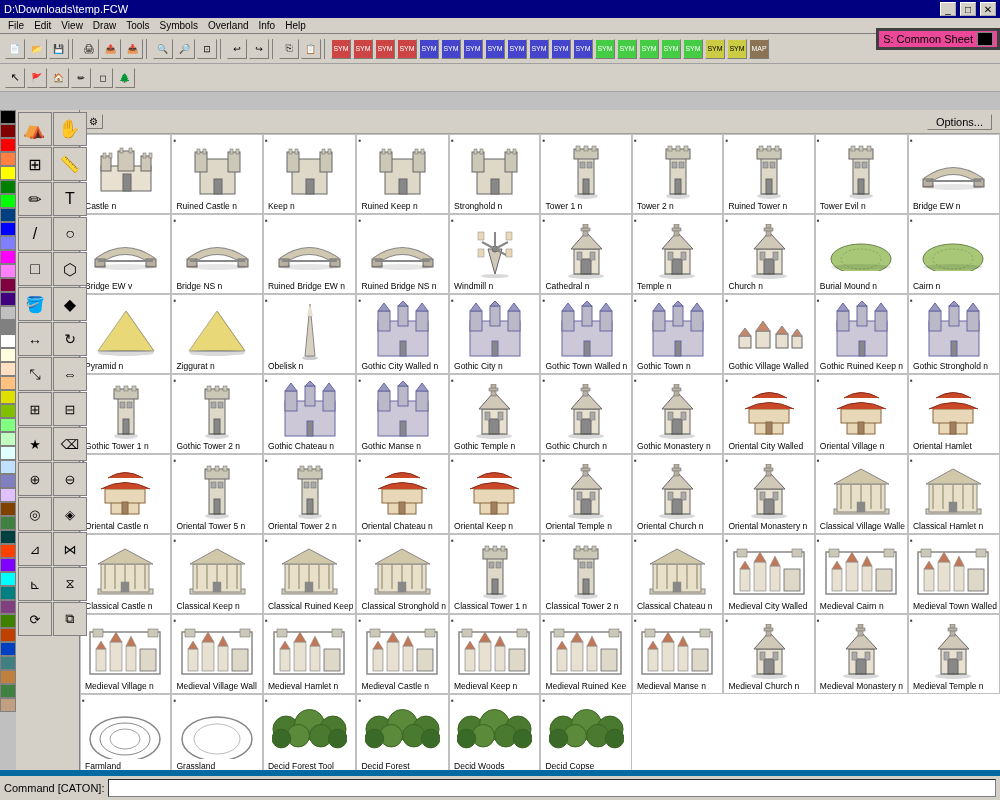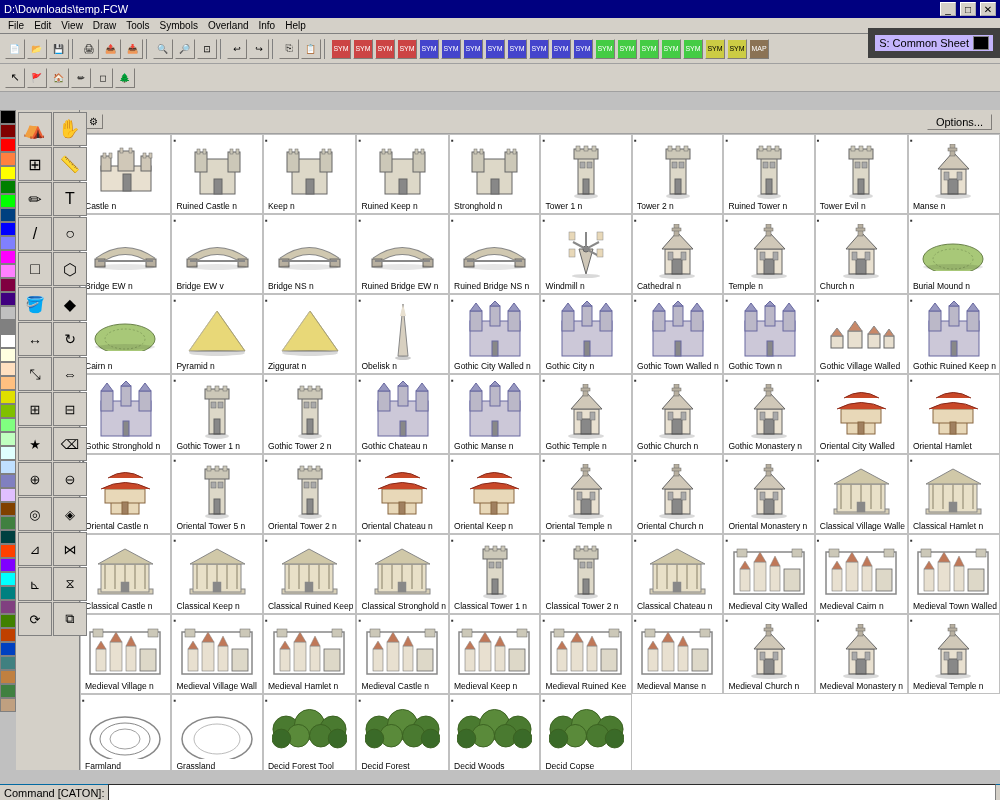--- a/index.html
+++ b/index.html
@@ -51,21 +51,21 @@
     <span class="menu-item">Edit</span>
     <span class="menu-item">View</span>
     <span class="menu-item">Draw</span>
     <span class="menu-item">Tools</span>
     <span class="menu-item">Symbols</span>
     <span class="menu-item">Overland</span>
     <span class="menu-item">Info</span>
     <span class="menu-item">Help</span>
   </div>
 
-  <div id="sheet-selector" style="position:absolute;top:28px;right:0;background:#c4b5fd;border:7px solid #404040;display:flex;align-items:center;padding:1px 4px;font-size:11px;z-index:10;">
+  <div id="sheet-selector" style="position:absolute;top:28px;right:0;background:#ec4899;border:3px solid #404040;display:flex;align-items:center;padding:1px 4px;font-size:11px;z-index:10;">
     <span style="margin-right:4px;">S: Common Sheet</span>
     <span style="width:16px;height:14px;background:#000;border:1px solid #808080;display:inline-block;"></span>
   </div>
 
   <div style="background:#d4d0c8;border-bottom:1px solid #a0a0a0;padding:2px 4px;display:flex;align-items:center;flex-wrap:wrap;min-height:30px;">
 
     <button class="small-toolbar-icon" title="New">📄</button>
     <button class="small-toolbar-icon" title="Open">📂</button>
     <button class="small-toolbar-icon" title="Save">💾</button>
     <div style="width:4px;height:20px;border-left:1px solid #808080;margin:0 2px;"></div>
@@ -366,36 +366,20 @@
     <rect x="14" y="18" width="5" height="6" fill="#aaa" stroke="#666" stroke-width="0.5"></rect>
     <rect x="21" y="18" width="5" height="6" fill="#aaa" stroke="#666" stroke-width="0.5"></rect>
     <ellipse cx="20" cy="52" rx="12" ry="3" fill="rgba(0,0,0,0.15)"></ellipse>
   </svg>
           </div>
           <div class="symbol-cell-label">Tower Evil n</div>
         </div>
         <div class="symbol-cell">
           <span class="symbol-cell-corner">▪</span>
           <div class="symbol-cell-img">
-            <svg viewBox="0 0 55 55" width="55" height="55" xmlns="http://www.w3.org/2000/svg">
-    <rect x="15" y="25" width="25" height="25" fill="#e8e0d0" stroke="#666" stroke-width="1"></rect>
-    <polygon points="12,25 27,8 43,25" fill="#d0c8b8" stroke="#666" stroke-width="1"></polygon>
-    <rect x="24" y="0" width="5" height="12" fill="#b8b0a0" stroke="#666" stroke-width="0.5"></rect>
-    <rect x="22" y="4" width="9" height="3" fill="#b8b0a0" stroke="#666" stroke-width="0.5"></rect>
-    <rect x="22" y="35" width="10" height="15" fill="#888" stroke="#666" stroke-width="1"></rect>
-    <rect x="18" y="28" width="5" height="8" fill="#aaa" stroke="#666" stroke-width="0.5"></rect>
-    <rect x="31" y="28" width="5" height="8" fill="#aaa" stroke="#666" stroke-width="0.5"></rect>
-    <ellipse cx="27" cy="52" rx="18" ry="3" fill="rgba(0,0,0,0.15)"></ellipse>
-  </svg>
-          </div>
-          <div class="symbol-cell-label">Manse n</div>
-        </div>
-        <div class="symbol-cell">
-          <span class="symbol-cell-corner">▪</span>
-          <div class="symbol-cell-img">
             <svg viewBox="0 0 65 40" width="65" height="40" xmlns="http://www.w3.org/2000/svg">
     <path d="M5 30 Q32 10 60 30" fill="none" stroke="#888" stroke-width="8"></path>
     <path d="M5 30 Q32 10 60 30" fill="none" stroke="#d0c8b0" stroke-width="6"></path>
     <rect x="2" y="28" width="10" height="8" fill="#b8b0a0" stroke="#666" stroke-width="1"></rect>
     <rect x="53" y="28" width="10" height="8" fill="#b8b0a0" stroke="#666" stroke-width="1"></rect>
     <line x1="5" y1="30" x2="60" y2="30" stroke="#888" stroke-width="2"></line>
     <ellipse cx="32" cy="36" rx="30" ry="3" fill="rgba(0,0,0,0.1)"></ellipse>
   </svg>
           </div>
           <div class="symbol-cell-label">Bridge EW n</div>
@@ -823,20 +807,33 @@
           <span class="symbol-cell-corner">▪</span>
           <div class="symbol-cell-img">
             <svg viewBox="0 0 65 55" width="65" height="55" xmlns="http://www.w3.org/2000/svg">
     <rect x="18" y="35" width="28" height="15" fill="#e8d8b8" stroke="#886640" stroke-width="1"></rect>
     <rect x="12" y="25" width="40" height="14" fill="#e8d8b8" stroke="#886640" stroke-width="1"></rect>
     <path d="M8 25 Q32 12 57 25" fill="#c84828" stroke="#882818" stroke-width="1"></path>
     <path d="M15 14 Q32 3 50 14" fill="#c84828" stroke="#882818" stroke-width="1"></path>
     <rect x="29" y="38" width="6" height="12" fill="#a08060" stroke="#886640" stroke-width="1"></rect>
   </svg>
           </div>
+          <div class="symbol-cell-label">Oriental Village n</div>
+        </div>
+        <div class="symbol-cell">
+          <span class="symbol-cell-corner">▪</span>
+          <div class="symbol-cell-img">
+            <svg viewBox="0 0 65 55" width="65" height="55" xmlns="http://www.w3.org/2000/svg">
+    <rect x="18" y="35" width="28" height="15" fill="#e8d8b8" stroke="#886640" stroke-width="1"></rect>
+    <rect x="12" y="25" width="40" height="14" fill="#e8d8b8" stroke="#886640" stroke-width="1"></rect>
+    <path d="M8 25 Q32 12 57 25" fill="#c84828" stroke="#882818" stroke-width="1"></path>
+    <path d="M15 14 Q32 3 50 14" fill="#c84828" stroke="#882818" stroke-width="1"></path>
+    <rect x="29" y="38" width="6" height="12" fill="#a08060" stroke="#886640" stroke-width="1"></rect>
+  </svg>
+          </div>
           <div class="symbol-cell-label">Oriental Hamlet</div>
         </div>
         <div class="symbol-cell">
           <span class="symbol-cell-corner">▪</span>
           <div class="symbol-cell-img">
             <svg viewBox="0 0 65 55" width="65" height="55" xmlns="http://www.w3.org/2000/svg">
     <rect x="18" y="35" width="28" height="15" fill="#e8d8b8" stroke="#886640" stroke-width="1"></rect>
     <rect x="12" y="25" width="40" height="14" fill="#e8d8b8" stroke="#886640" stroke-width="1"></rect>
     <path d="M8 25 Q32 12 57 25" fill="#c84828" stroke="#882818" stroke-width="1"></path>
     <path d="M15 14 Q32 3 50 14" fill="#c84828" stroke="#882818" stroke-width="1"></path>
@@ -1411,18 +1408,18 @@
     <circle cx="52" cy="32" r="12" fill="#4a7a30" stroke="#3a6020" stroke-width="1"></circle>
     <circle cx="10" cy="35" r="10" fill="#3a6a28" stroke="#3a6020" stroke-width="1"></circle>
     <circle cx="70" cy="35" r="10" fill="#3a6a28" stroke="#3a6020" stroke-width="1"></circle>
   </svg>
           </div>
           <div class="symbol-cell-label">Decid Copse</div>
         </div>
       </div>
   </div>
 
-  <div style="position:absolute;bottom:0;left:0;right:0;height:16px;background:#d4d0c8;border-top:1px solid #0369a1;display:flex;align-items:center;padding:2px 4px;">
+  <div style="position:absolute;bottom:0;left:0;right:0;height:30px;background:#d4d0c8;border-top:6px solid #0369a1;display:flex;align-items:center;padding:2px 4px;">
     <span style="font-size:11px;margin-right:4px;">Command [CATON]:</span>
     <input type="text" style="flex: 1 1 0%; font-size: 11px; border: 1px inset rgb(128, 128, 128); background: white; padding: 2px;" value="">
   </div>
 
 </div>
 
 </body></html>

